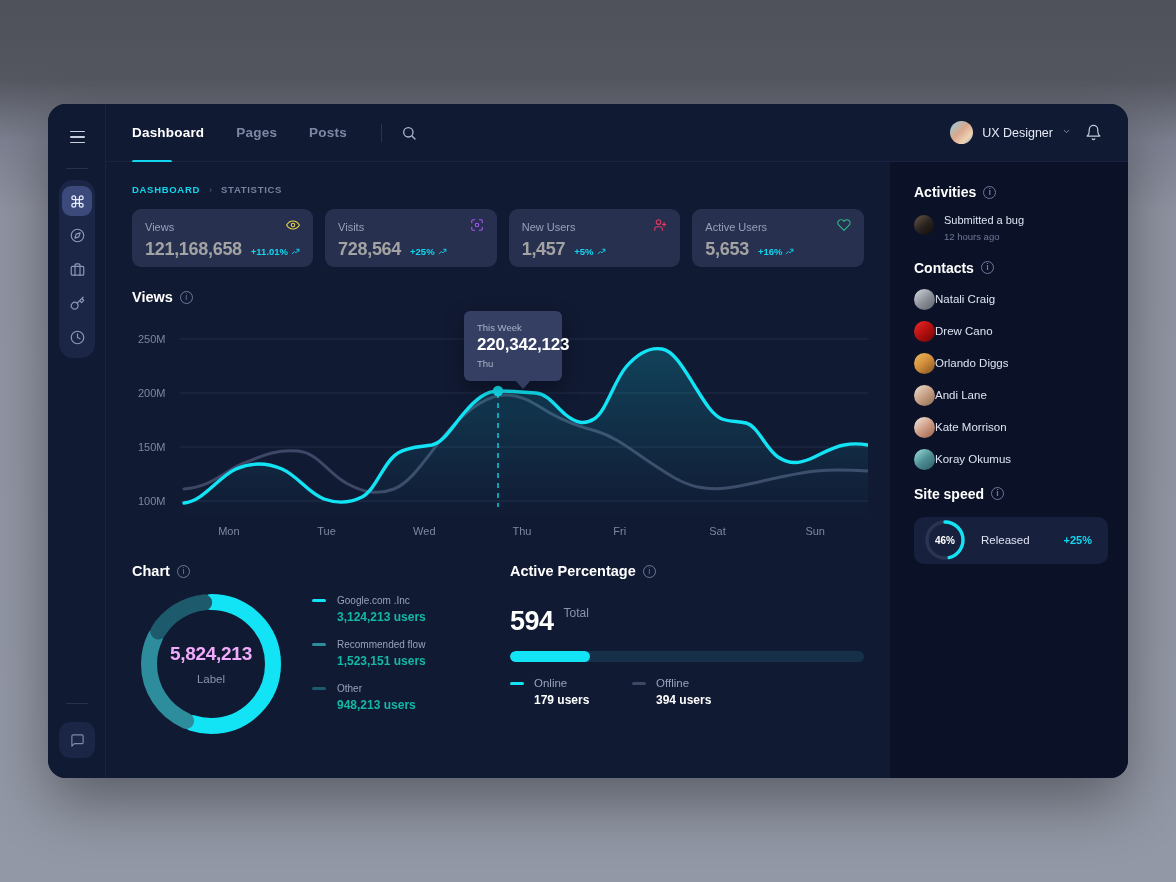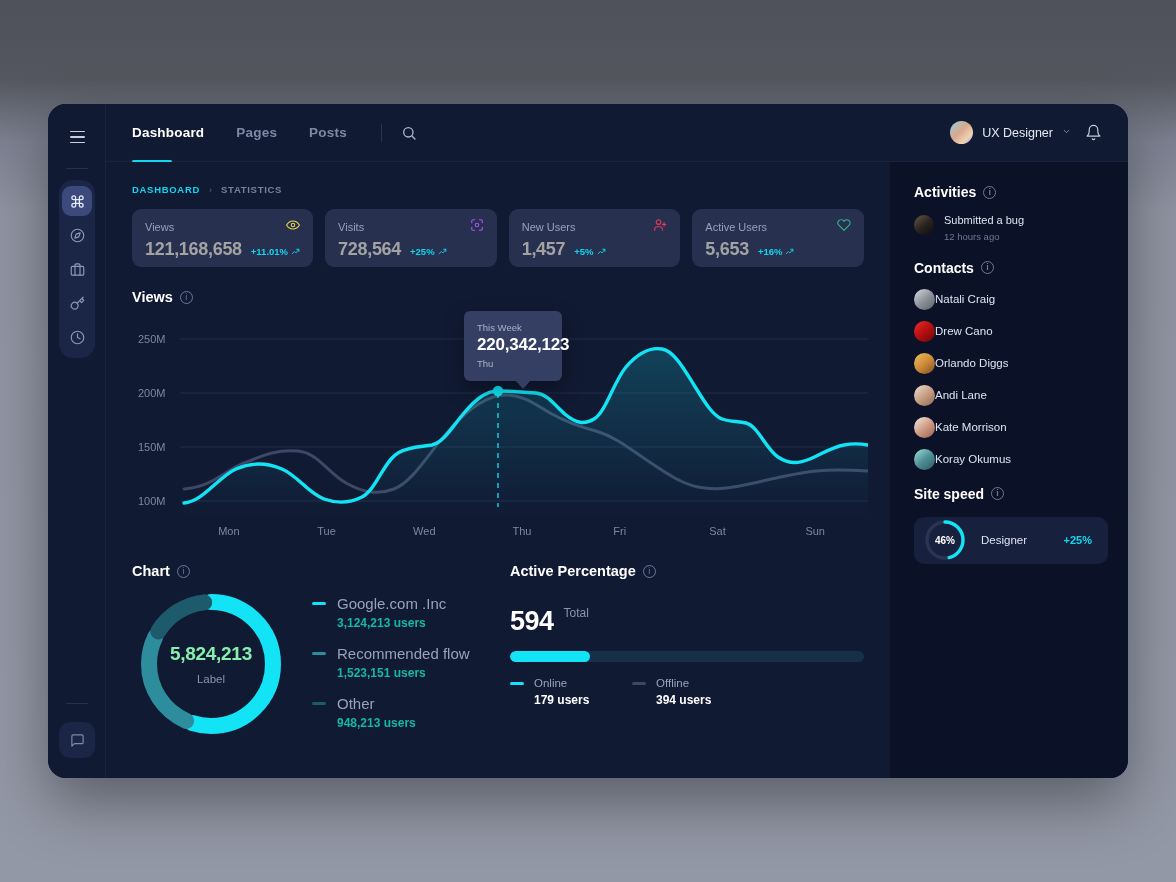--- a/index.html
+++ b/index.html
@@ -201,28 +201,28 @@
   .bottom-row { display: flex; gap: 12px; margin-top: 14px; }
   .bottom-left { width: 352px; flex: 0 0 352px; }
   .bottom-right { flex: 1; padding-left: 14px; }
 
   .donut-row { display: flex; align-items: flex-start; margin-top: 10px; }
   .donut { position: relative; width: 150px; height: 150px; flex: 0 0 150px; margin-left: 4px; }
   .donut-center {
     position: absolute; inset: 0;
     display: flex; flex-direction: column; align-items: center; justify-content: center;
   }
-  .donut-val { font-size: 19px; font-weight: 700; color: #86efac; letter-spacing: -.3px; }
+  .donut-val { font-size: 19px; font-weight: 700; color: #f0abfc; letter-spacing: -.3px; }
   .donut-lbl { font-size: 11.5px; color: #8b93ae; margin-top: 8px; }
 
   .donut-legend { margin-left: 26px; padding-top: 6px; }
   .dl-item { margin-bottom: 15px; }
   .dl-top { display: flex; align-items: center; gap: 11px; }
   .dl-dash { width: 14px; height: 3px; border-radius: 2px; }
-  .dl-name { font-size: 15px; color: #99a1bb; }
+  .dl-name { font-size: 10px; color: #99a1bb; }
   .dl-users { font-size: 12px; font-weight: 700; color: #14b8a6; margin-top: 4px; margin-left: 25px; }
 
   .ap-total-row { display: flex; align-items: flex-start; gap: 10px; margin-top: 27px; }
   .ap-num { font-size: 27px; font-weight: 700; color: #ffffff; letter-spacing: -.5px; }
   .ap-total-lbl { font-size: 12px; color: #8b93ae; }
   .ap-bar {
     margin-top: 14px; height: 11px; border-radius: 6px;
     background: #16304a;
     overflow: hidden;
   }
@@ -679,20 +679,20 @@
         <div class="speed-card">
           <div class="speed-ring">
             <svg width="44" height="44" viewBox="0 0 44 44">
               <circle cx="22" cy="22" r="18" fill="none" stroke="#2b3553" stroke-width="3.4"></circle>
               <g transform="rotate(-90 22 22)">
                 <circle cx="22" cy="22" r="18" fill="none" stroke="#12e3f5" stroke-width="3.4" stroke-linecap="round" stroke-dasharray="52 113" stroke-dashoffset="0"></circle>
               </g>
             </svg>
             <div class="speed-pct">46%</div>
           </div>
-          <span class="speed-lbl">Designer</span>
+          <span class="speed-lbl">Released</span>
           <span class="speed-delta">+25%</span>
         </div>
 
       </div>
     </div>
   </div>
 </div>
 
 </body></html>

